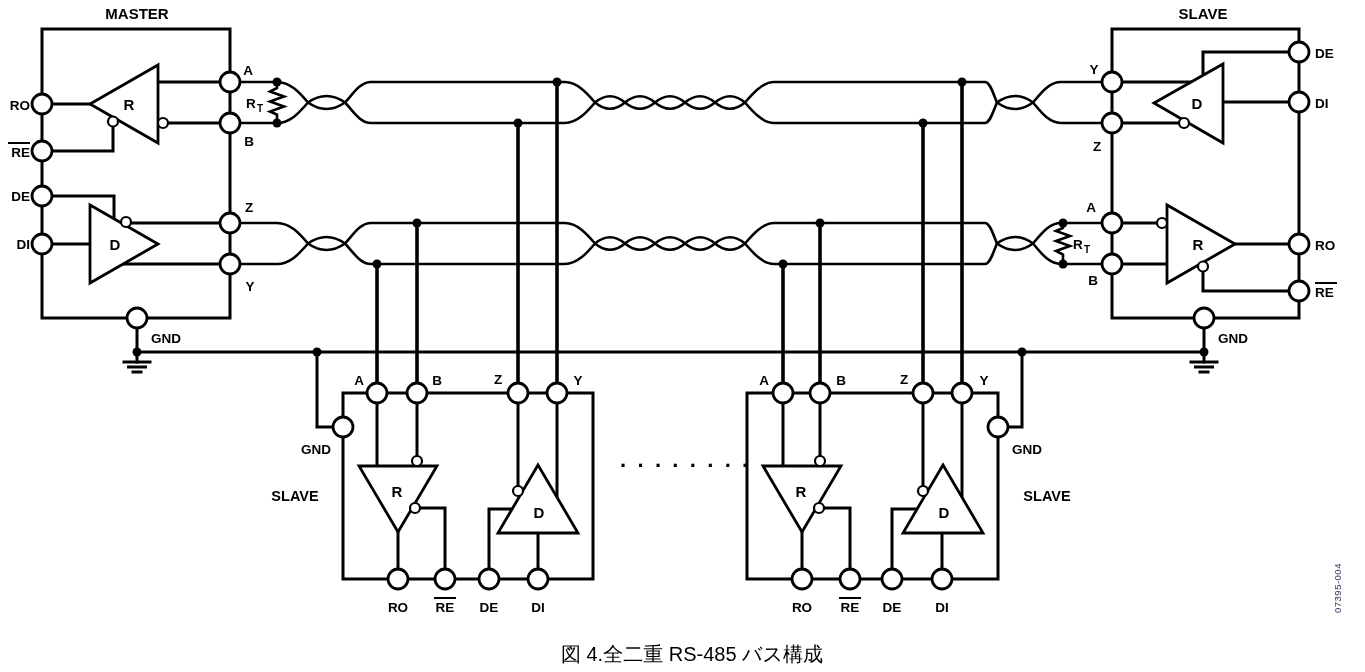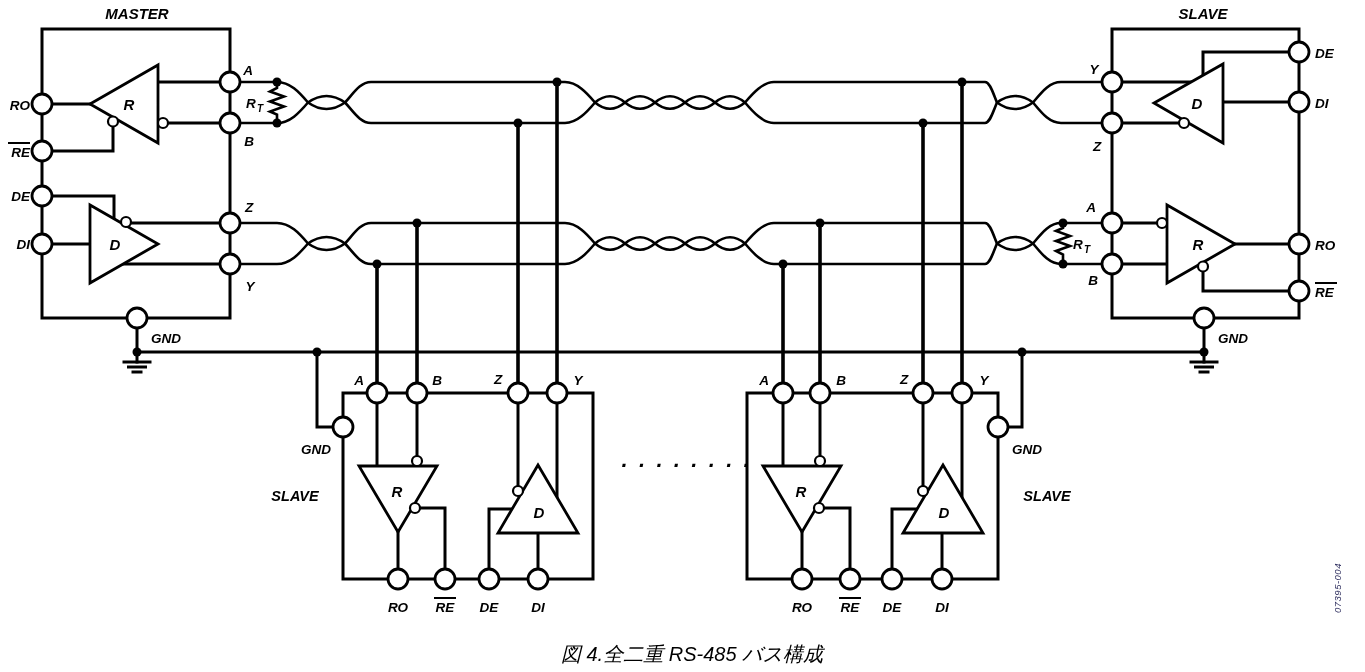--- a/index.html
+++ b/index.html
@@ -1,16 +1,16 @@
 <!DOCTYPE html>
 <html><head>
 <meta charset="utf-8">
 <style>
   html,body{margin:0;padding:0;background:#ffffff;}
-  .stage{position:relative;width:1365px;height:672px;background:#fff;overflow:hidden;font-style:italic;}
+  .stage{position:relative;width:1365px;height:672px;background:#fff;overflow:hidden;}
   svg{display:block;}
   text{font-family:"Liberation Sans",sans-serif;font-weight:bold;fill:#000;}
   .lbl{font-size:13.5px;}
   .ttl{font-size:15px;}
   .big{font-size:15px;}
   .sub{font-size:10px;}
   .slv{font-size:14.5px;}
   .cap{font-size:20px;font-weight:normal;}
   .wm{font-size:9.5px;font-weight:normal;fill:#2f2f5f;letter-spacing:0.5px;}
   .dots{font-size:22px;letter-spacing:2px;}

